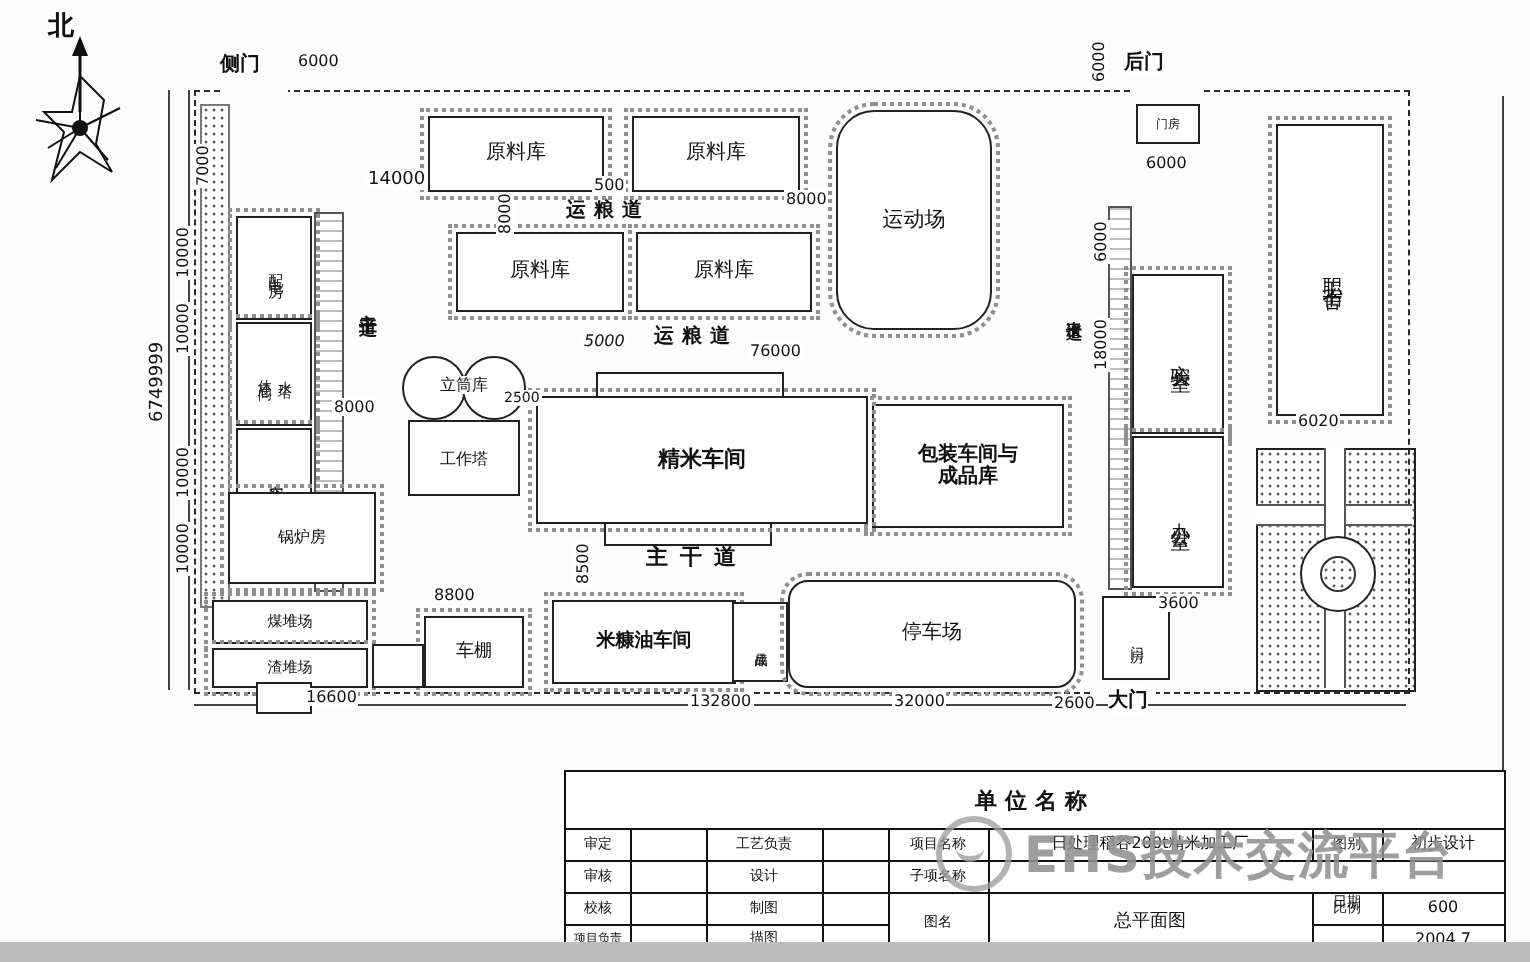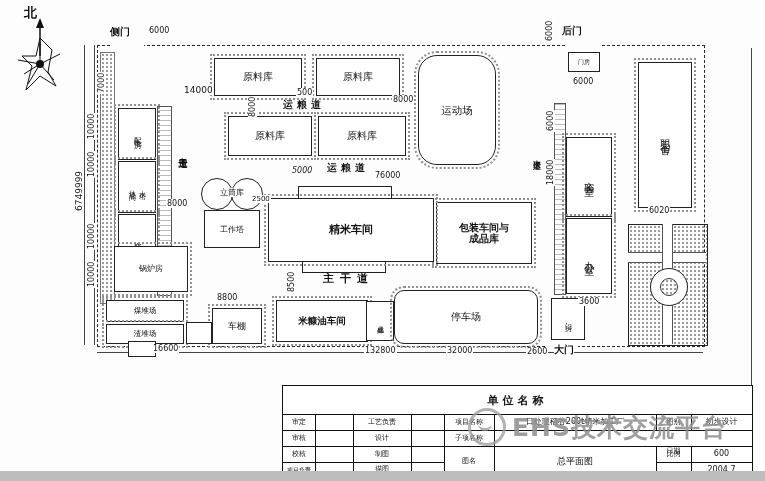--- a/index.html
+++ b/index.html
@@ -181,21 +181,21 @@
   <div class="dim" style="left:392px;top:95px;">8000</div>
   <div class="dim" style="left:572px;top:77px;">6000</div>
   <div class="dim" style="left:291px;top:166px;font-style:italic;">5000</div>
   <div class="dim" style="left:374px;top:171px;">76000</div>
   <div class="dim" style="left:251px;top:195px;font-size:7px;text-align:right;">2500</div>
   <div class="dim" style="left:166px;top:199px;">8000</div>
   <div class="dim" style="left:216px;top:293px;">8800</div>
   <div class="dim" style="left:578px;top:297px;">3600</div>
   <div class="dim" style="left:648px;top:206px;">6020</div>
   <div class="dim" style="left:152px;top:344px;">16600</div>
-  <div class="dim" style="left:344px;top:346px;margin-left:20px;">132800</div>
+  <div class="dim" style="left:344px;top:346px;">132800</div>
   <div class="dim" style="left:446px;top:346px;">32000</div>
   <div class="dim" style="left:526px;top:347px;">2600</div>
 
   <div class="dim rot" style="left:97px;top:94px;">7000</div>
   <div class="dim rot" style="left:87px;top:140px;">10000</div>
   <div class="dim rot" style="left:87px;top:178px;">10000</div>
   <div class="dim rot" style="left:87px;top:250px;">10000</div>
   <div class="dim rot" style="left:87px;top:288px;">10000</div>
   <div class="dim rot" style="left:74px;top:212px;font-size:9px;">6749999</div>
   <div class="dim rot" style="left:248px;top:118px;">8000</div>

